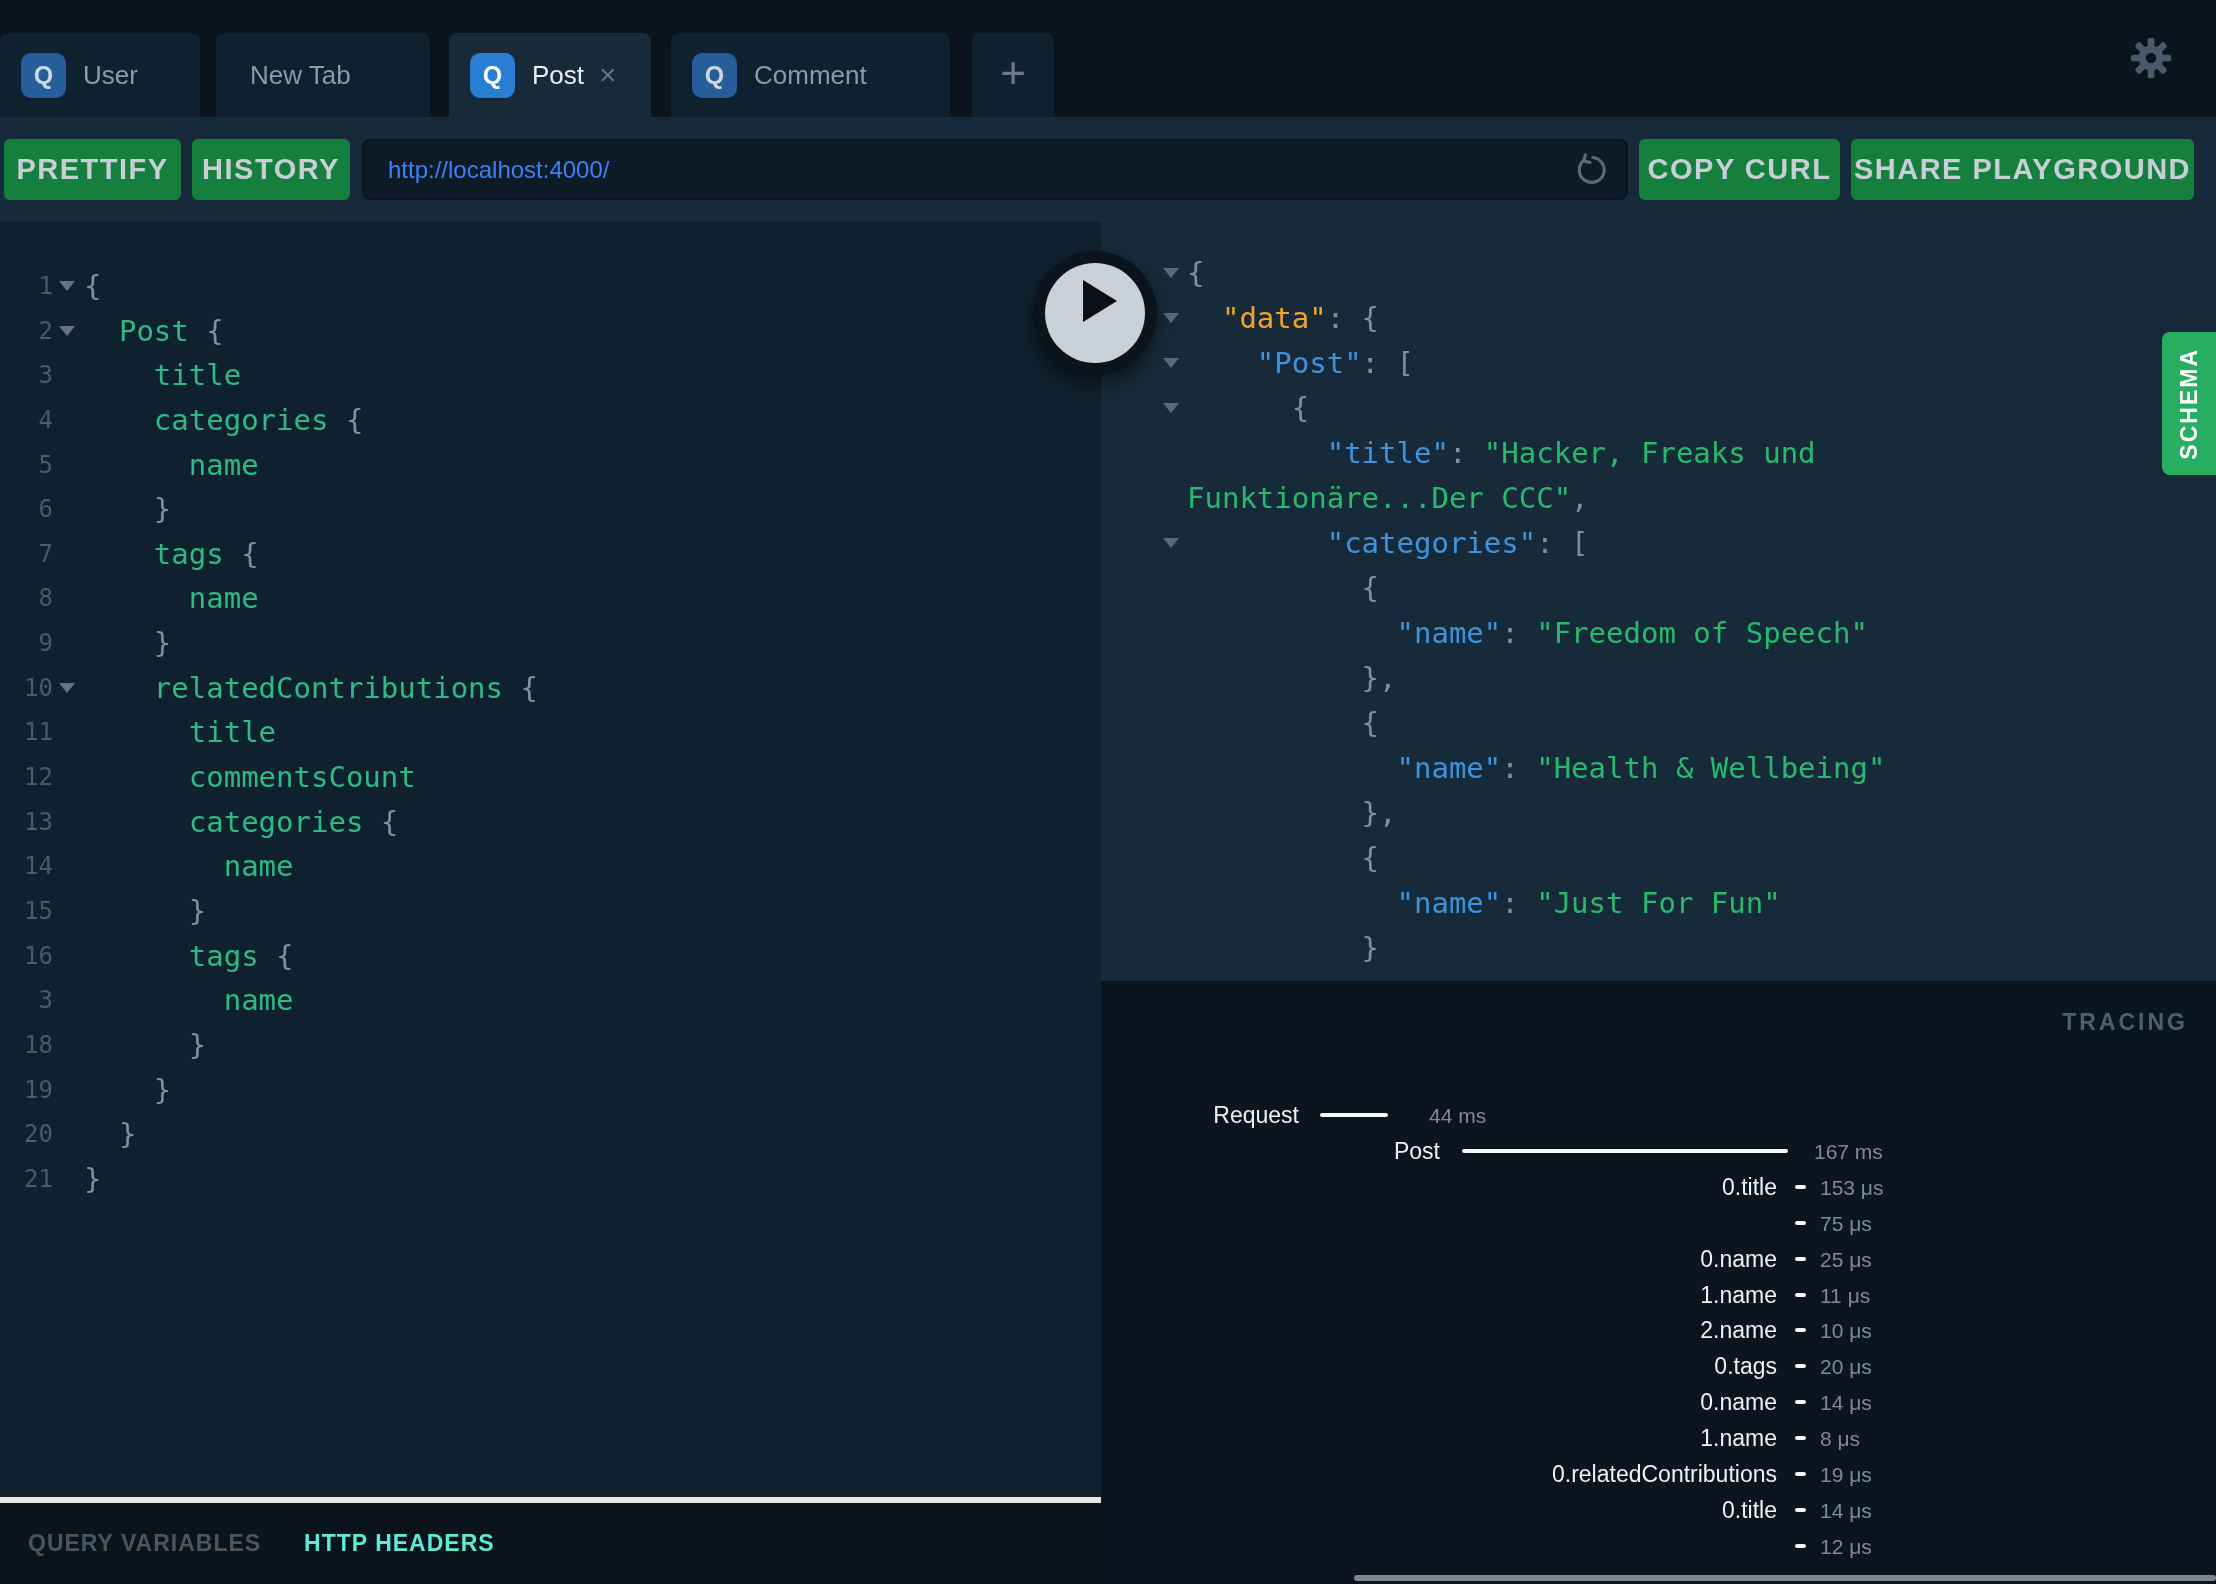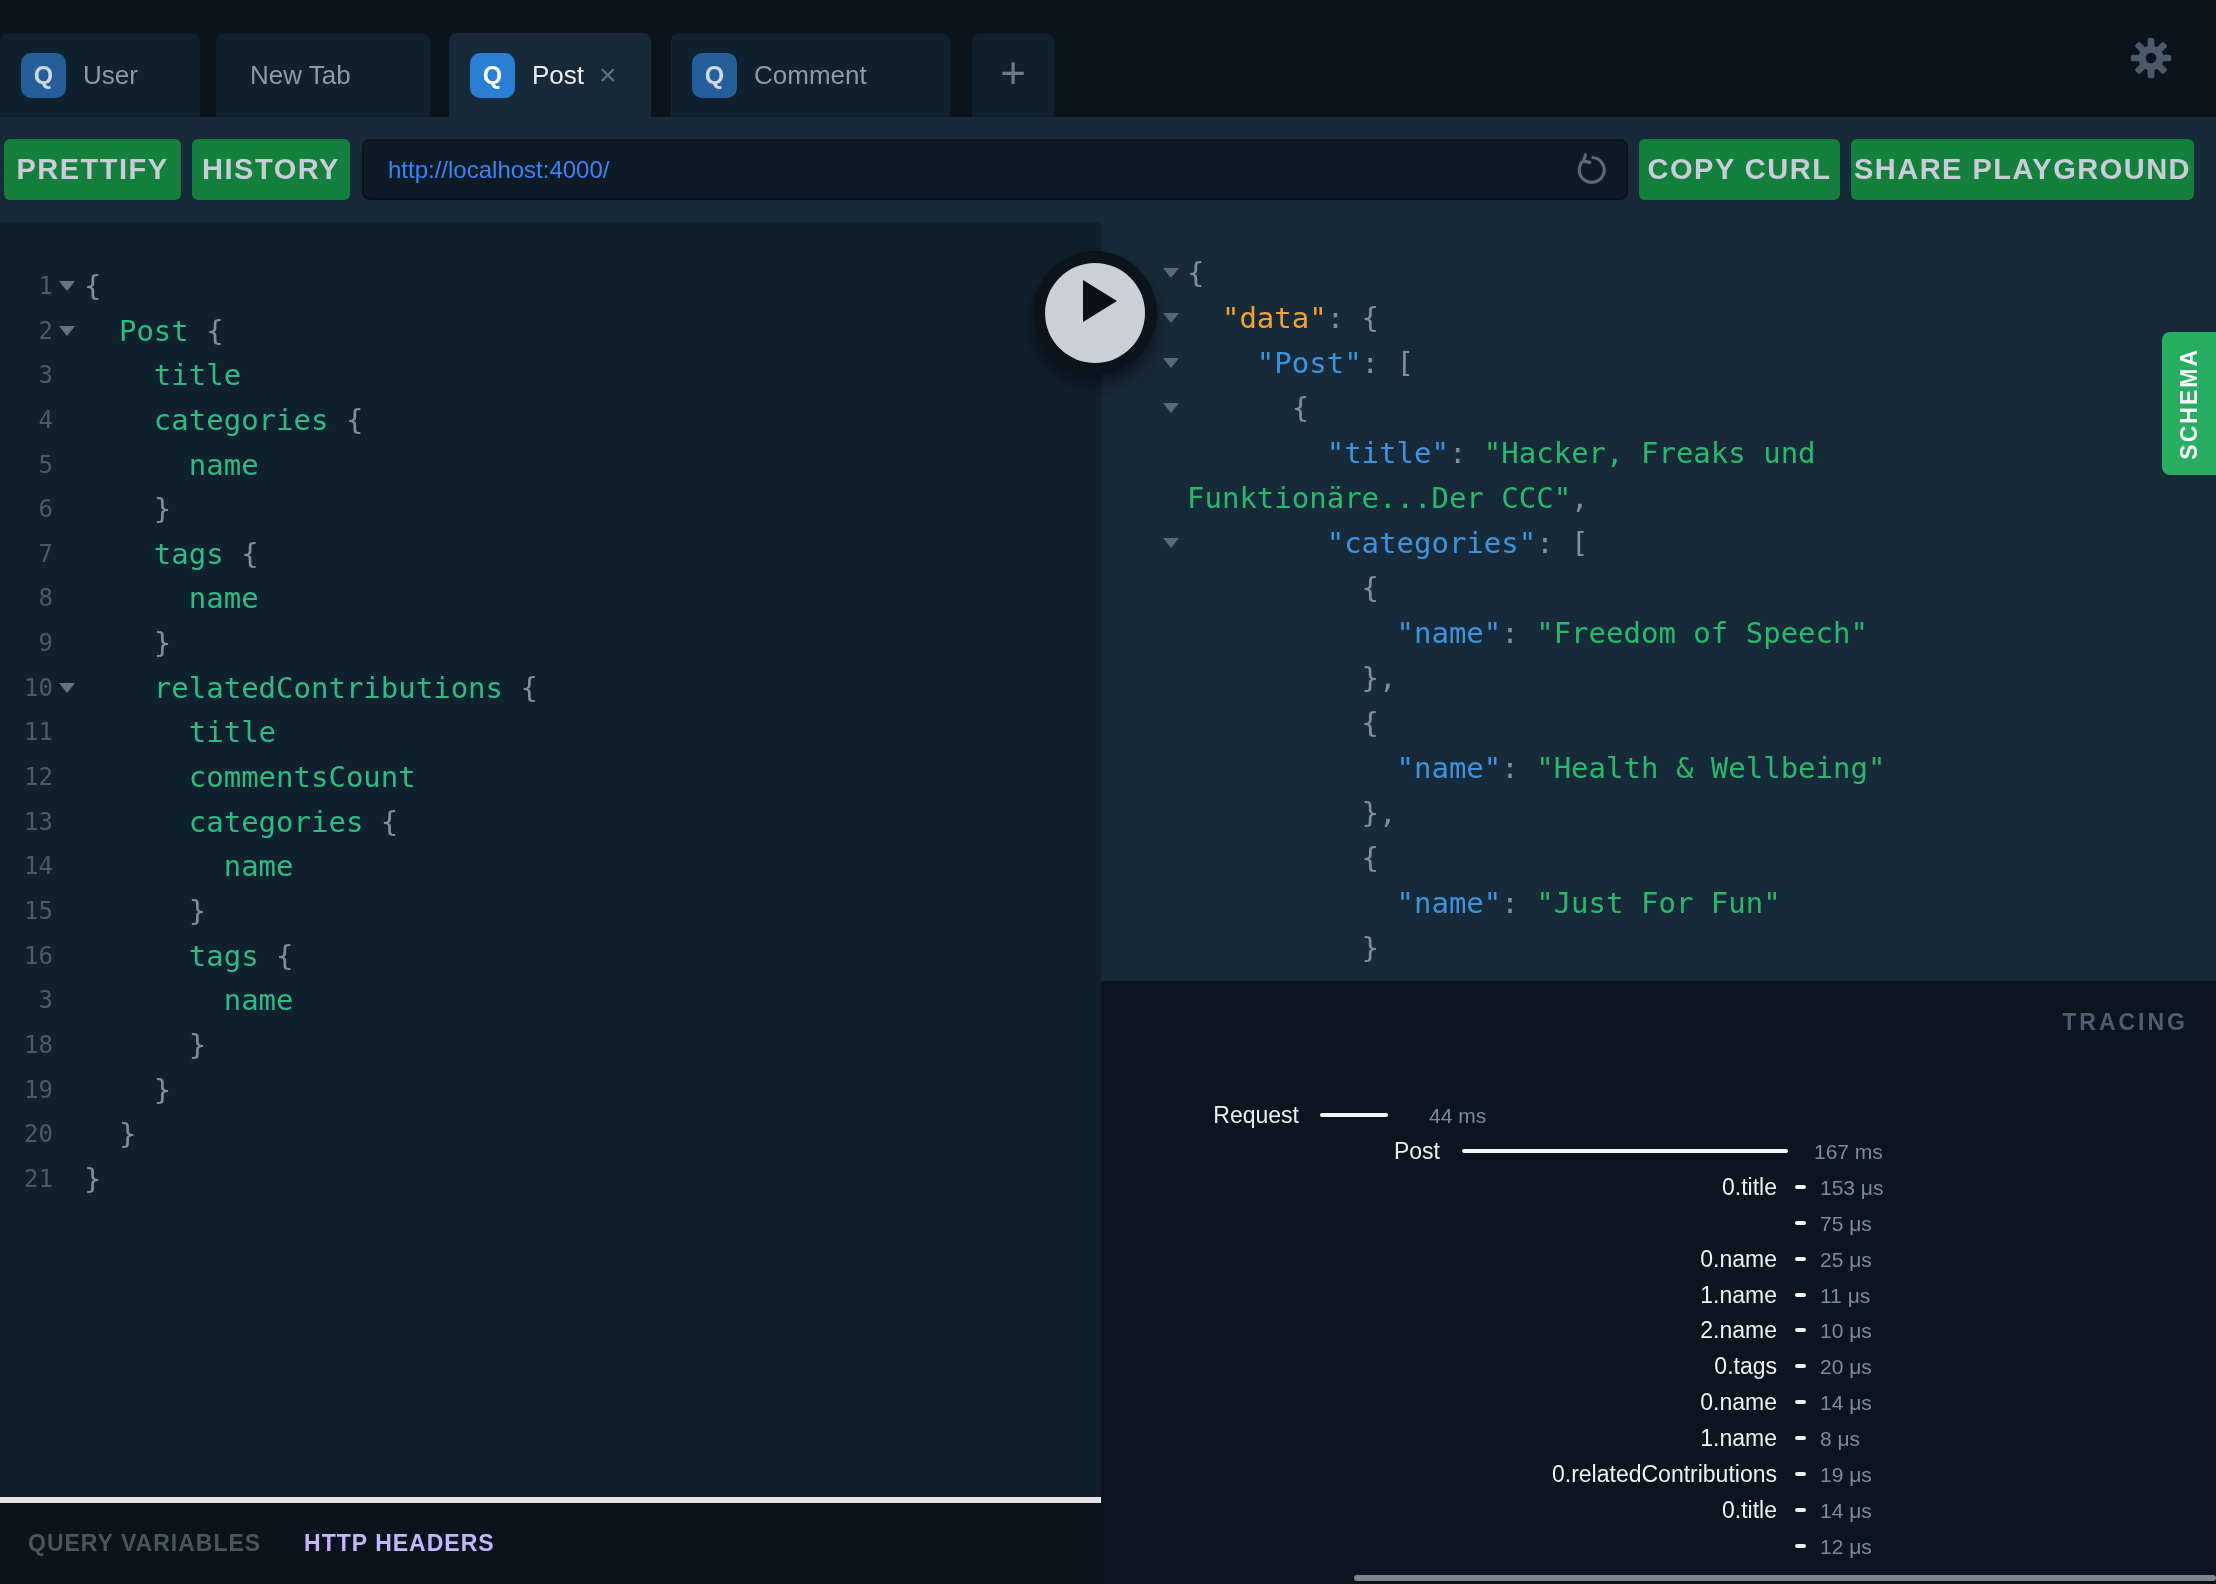--- a/index.html
+++ b/index.html
@@ -81,21 +81,21 @@
   .trow .lab{position:absolute;top:0;text-align:right;color:#edf1f5;font-size:23px;line-height:30px;}
   .trow .bar{position:absolute;top:13px;height:4px;border-radius:2px;background:#f4f7f9;}
   .trow .tim{position:absolute;top:2px;color:#7d8b98;font-size:21px;line-height:28px;}
   #hscroll{position:absolute;left:253px;bottom:3px;width:862px;height:6px;
         border-radius:3px;background:#80868c;}
 
   
   #footer{left:0;top:1497px;width:1101px;height:87px;background:#0b141c;
         border-top:6px solid #e5e5e5;box-sizing:border-box;display:flex;align-items:center;}
   #footer .qv{margin-left:28px;color:#48565f;font-size:23px;font-weight:700;letter-spacing:1px;cursor:pointer;}
-  #footer .hh{margin-left:43px;color:#c4b5fd;font-size:23px;font-weight:700;letter-spacing:1px;cursor:pointer;}
+  #footer .hh{margin-left:43px;color:#5eead4;font-size:23px;font-weight:700;letter-spacing:1px;cursor:pointer;}
 
   #gear{left:2128px;top:35px;width:46px;height:46px;cursor:pointer;}
 </style>
 </head>
 <body>
 
 <div id="topbar" class="abs">
   <div id="tabs">
       <div class="tab" style="left: 0px; width: 200px;">
         <span class="badge">Q</span>

